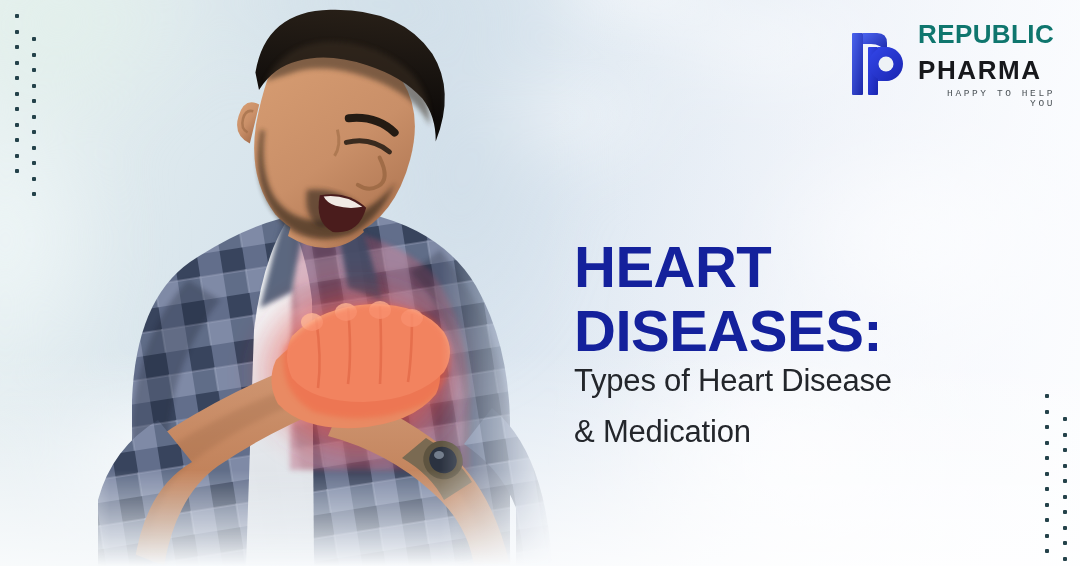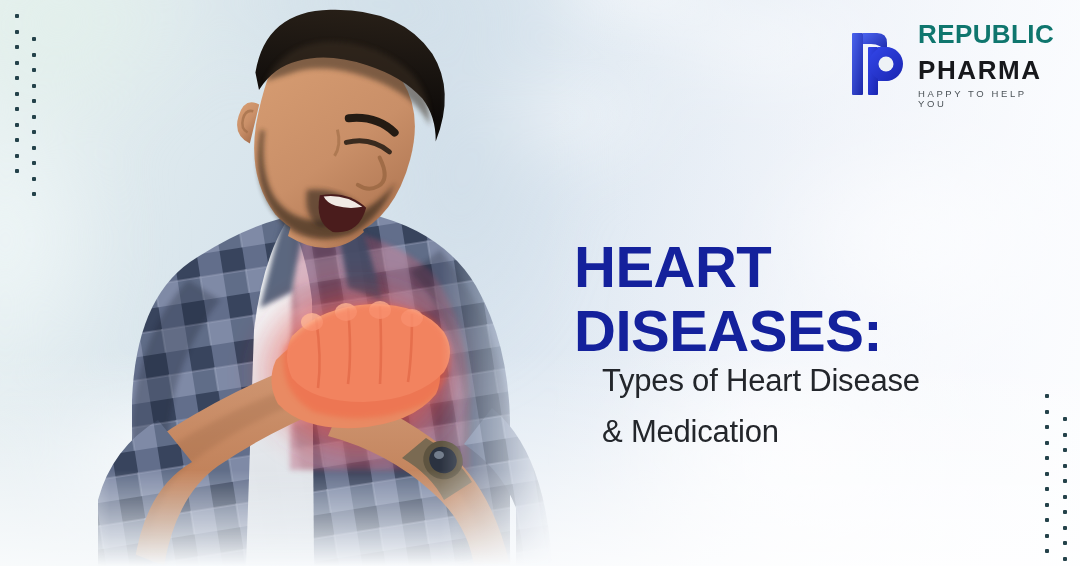--- a/index.html
+++ b/index.html
@@ -113,21 +113,21 @@
     font-family: "Liberation Sans", sans-serif;
     font-weight: bold;
     font-size: 58px;
     line-height: 64px;
     letter-spacing: -0.5px;
     white-space: pre-line;
     margin-top: 40px;
   }
   #subhead {
     position: absolute;
-    left: 602px;
+    left: 574px;
     top: 355px;
     width: 470px;
     color: #23262b;
     font-family: "Liberation Sans", sans-serif;
     font-weight: normal;
     font-size: 31px;
     line-height: 51px;
     letter-spacing: -0.2px;
     white-space: pre-line;
   }
@@ -154,26 +154,27 @@
   }
   #logo-line2 {
     font-family: "Liberation Sans", sans-serif;
     font-weight: bold;
     font-size: 26px;
     letter-spacing: 1.6px;
     color: #17181c;
     margin-top: 10px;
   }
   #logo-tagline {
-    font-family: Liberation Sans, sans-serif;
+    font-family: Liberation Mono, monospace;
     font-weight: normal;
     font-size: 9.5px;
     letter-spacing: 2.6px;
     color: #4c5358;
     margin-top: 6px;
+    text-align: right;
   }
 </style>
 </head>
 <body>
 
 <div id="banner">
 
   <div class="bg-base"></div>
   <div class="bg-blobs"></div>
   <div class="bg-streaks"></div>

